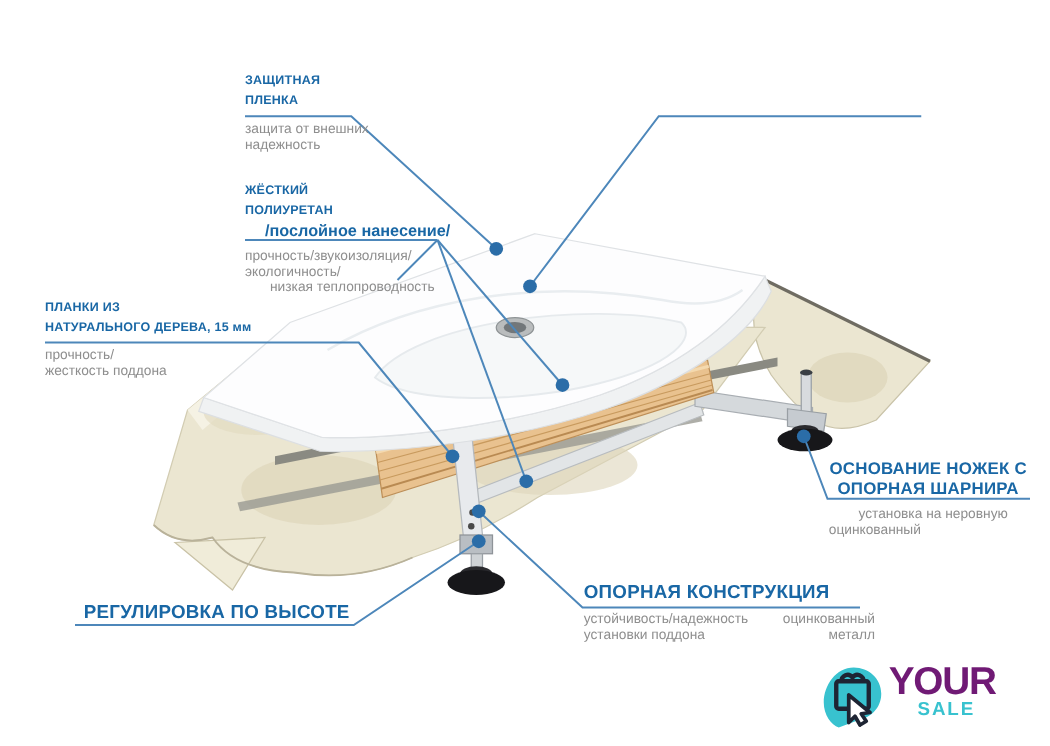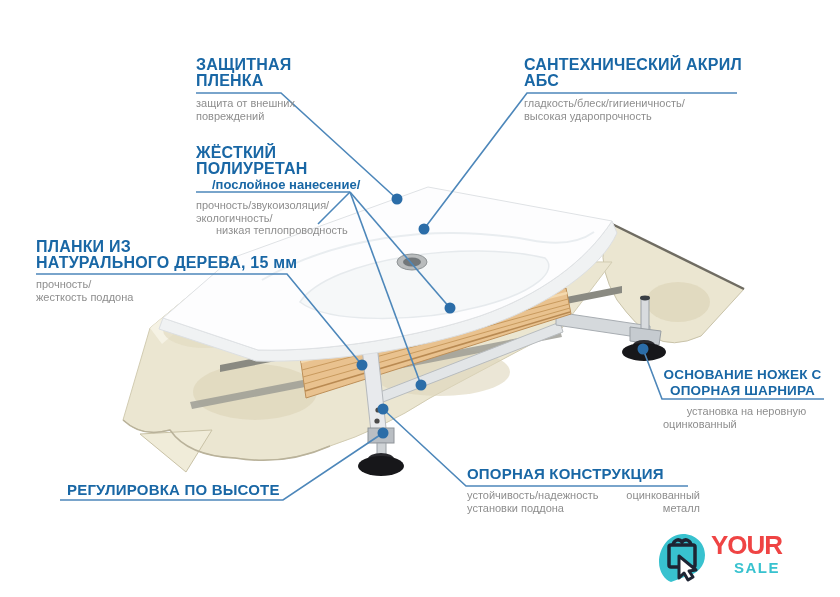--- a/index.html
+++ b/index.html
@@ -4,38 +4,38 @@
 <style>
   html,body{margin:0;padding:0;}
   body{
     width:840px;height:597px;position:relative;background:#ffffff;
     font-family:"Liberation Sans", sans-serif;overflow:hidden;
   }
   .stage{position:absolute;left:0;top:0;width:840px;height:597px;}
   svg.overlay{position:absolute;left:0;top:0;}
   .callout{position:absolute;}
   .c-title{
-    color:#1967a5;font-weight:bold;font-size:16px;line-height:16px;
+    color:#1967a5;font-weight:bold;font-size:10px;line-height:16px;
     letter-spacing:.2px;white-space:nowrap;
   }
   .c-title.big{font-size:15px;line-height:18px;}
   .c-accent{
     color:#1967a5;font-weight:bold;font-size:13px;line-height:15px;white-space:nowrap;margin-left:16px;
   }
   .c-desc{
     color:#8e8e8e;font-size:11px;line-height:13px;white-space:nowrap;
   }
   .center{text-align:center;}
   .right{text-align:right;}
   .desc-cols{display:flex;justify-content:space-between;width:233px;align-items:flex-end;}
   
   .logo{position:absolute;left:657px;top:530px;display:flex;align-items:flex-start;}
   .logo-words{margin-left:2px;}
   .logo-top{
-    color:#ef4444;font-weight:bold;font-size:26px;line-height:30px;letter-spacing:-1px;
+    color:#701a75;font-weight:bold;font-size:31px;line-height:30px;letter-spacing:-1px;
   }
   .logo-bottom{
     color:#38c2cf;font-weight:bold;font-size:15px;line-height:20px;letter-spacing:1.5px;
     margin-left:23px;margin-top:-2px;
   }
 </style>
 </head>
 <body>
 
 <div class="stage">
@@ -109,29 +109,23 @@
       <circle cx="383" cy="409" r="5.5"></circle>
       <circle cx="383" cy="433" r="5.5"></circle>
       <circle cx="643" cy="349" r="5.5"></circle>
     </g>
   </svg>
 
   <div class="callout" style="left:196px;top:57px;">
     <div class="c-title">ЗАЩИТНАЯ</div>
     <div class="c-title">ПЛЕНКА</div>
     <div class="c-desc" style="margin-top:8px;">защита от внешних</div>
-    <div class="c-desc">повреждений</div>
+    <div class="c-desc">надежность</div>
   </div>
 
-  <div class="callout" style="left:524px;top:57px;">
-    <div class="c-title">САНТЕХНИЧЕСКИЙ АКРИЛ</div>
-    <div class="c-title">АБС</div>
-    <div class="c-desc" style="margin-top:8px;">гладкость/блеск/гигиеничность/</div>
-    <div class="c-desc">высокая ударопрочность</div>
-  </div>
 
   <div class="callout" style="left:196px;top:145px;">
     <div class="c-title">ЖЁСТКИЙ</div>
     <div class="c-title">ПОЛИУРЕТАН</div>
     <div class="c-accent">/послойное нанесение/</div>
     <div class="c-desc" style="margin-top:7px;line-height:12.5px;">прочность/звукоизоляция/</div>
     <div class="c-desc" style="line-height:12.5px;">экологичность/</div>
     <div class="c-desc" style="line-height:12.5px;padding-left:20px;">низкая теплопроводность</div>
   </div>
 

